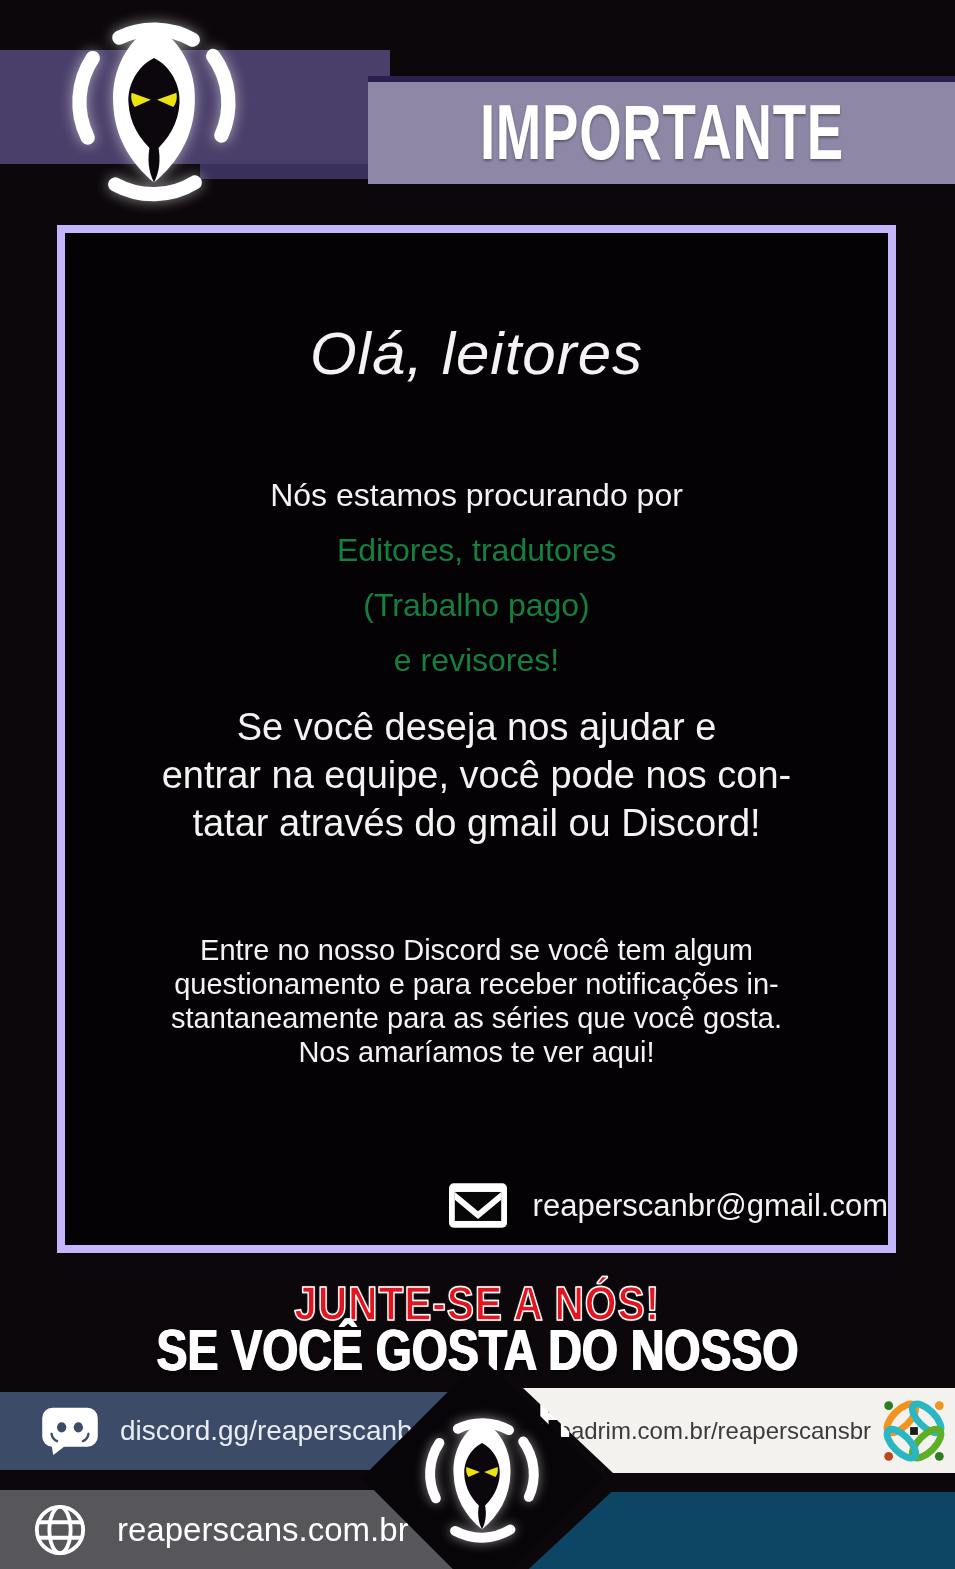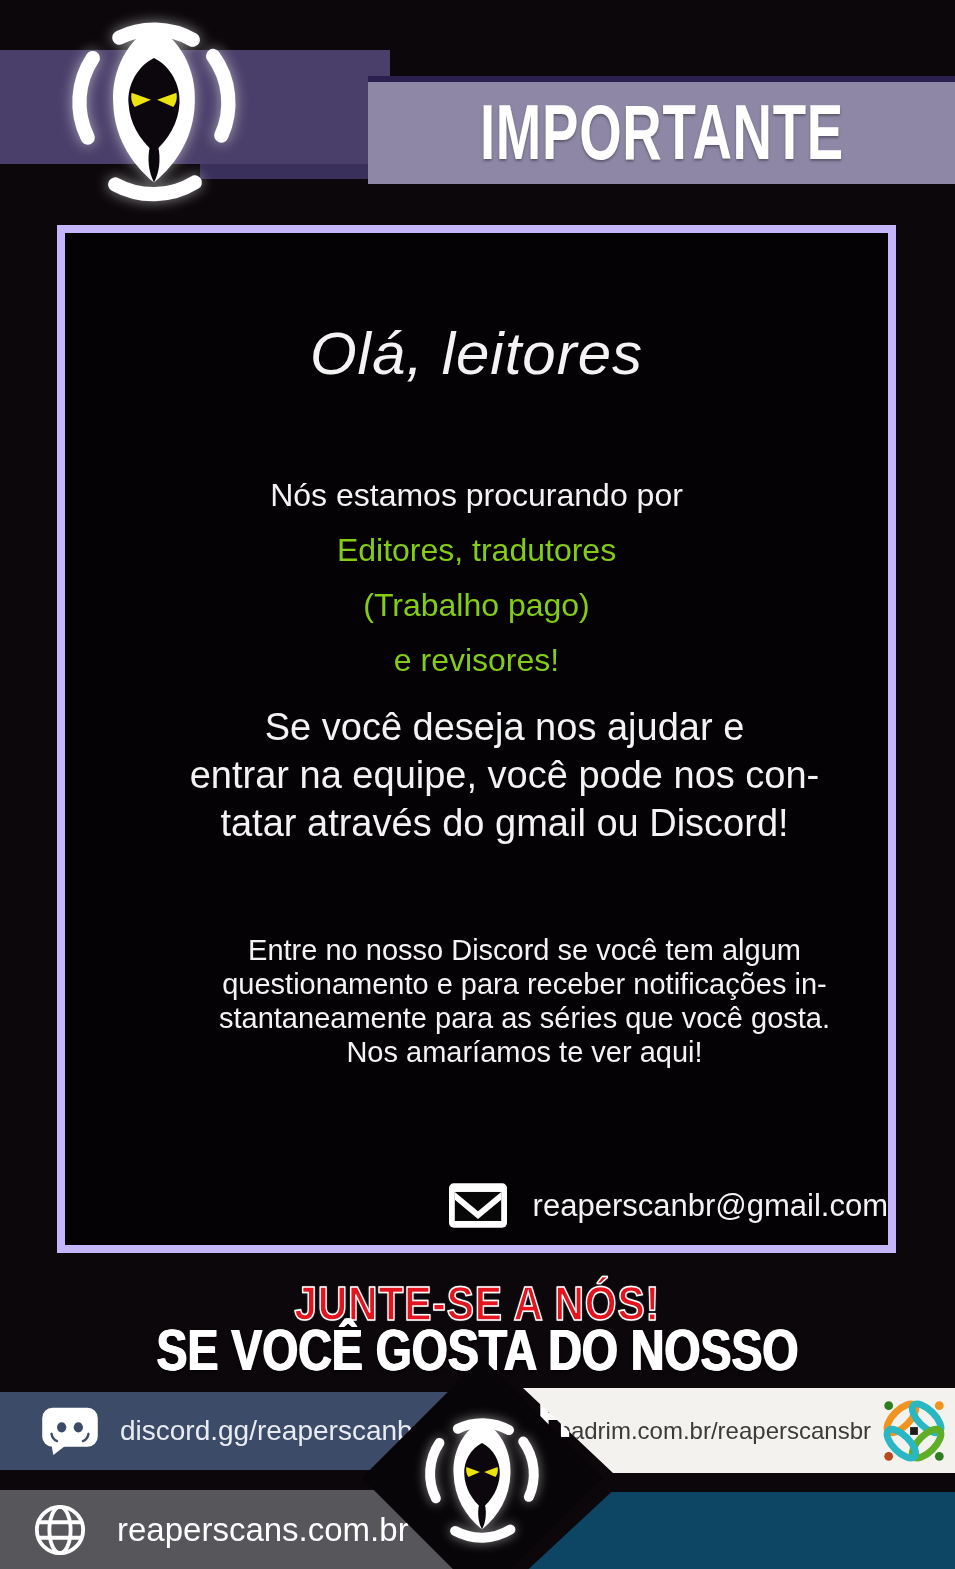--- a/index.html
+++ b/index.html
@@ -23,23 +23,23 @@
                   text-shadow:0 2px 3px rgba(0,0,0,.35); padding-top:4px; }
   .logo-wrap-header { left:52px; top:5px; width:204px; height:204px;
                       filter:drop-shadow(0 0 7px rgba(255,255,255,.55)); }
 
   
   .card { left:57px; top:225px; width:839px; height:1028px; box-sizing:border-box;
           background:#050205; border:8px solid #c4b5fd; }
   .card .line { position:absolute; left:0; width:100%; text-align:center; color:#f3f3f3; }
   .greeting { top:86px; font-style:italic; font-size:60px; letter-spacing:1px; }
   .recruit  { top:216px; font-size:32px; line-height:55px;margin-top:19px; }
-  .green    { color:#84cc16; }
-  .contact  { top:470px; font-size:38px; line-height:48px;margin-left:28px; }
-  .discord-note { top:700px; font-size:29px; line-height:34px;margin-left:48px; }
+  .green    { color:#15803d; }
+  .contact  { top:470px; font-size:38px; line-height:48px; }
+  .discord-note { top:700px; font-size:29px; line-height:34px; }
   .email-row { position:absolute; left:0; top:950px; width:100%;
                display:flex; align-items:center; justify-content:flex-end; gap:26px; }
   .email-row .addr { color:#f3f3f3; font-size:31px; }
 
   
   .join-red { left:0; top:1276px; width:955px; text-align:center; }
   .join-red span { display:inline-block; transform:scaleX(.85); font-size:48px; font-weight:bold;
                    color:#e3141e; letter-spacing:1px; -webkit-text-stroke:1.5px #ffffff;
                    text-shadow:0 0 1px #fff, 0 0 2px #fff; }
   .join-white { left:0; top:1316px; width:955px; text-align:center; }

